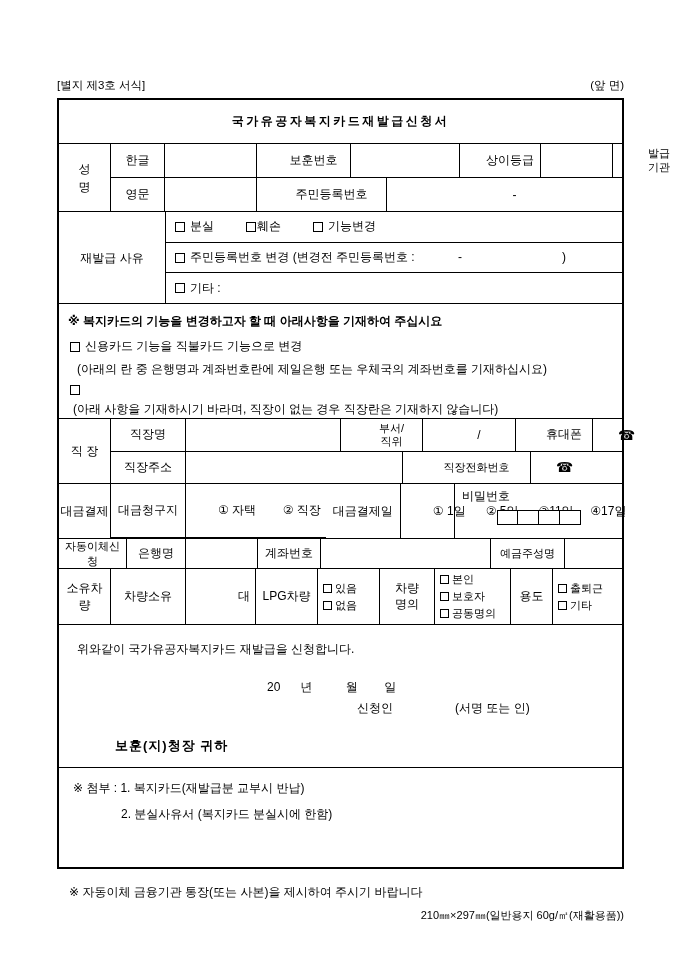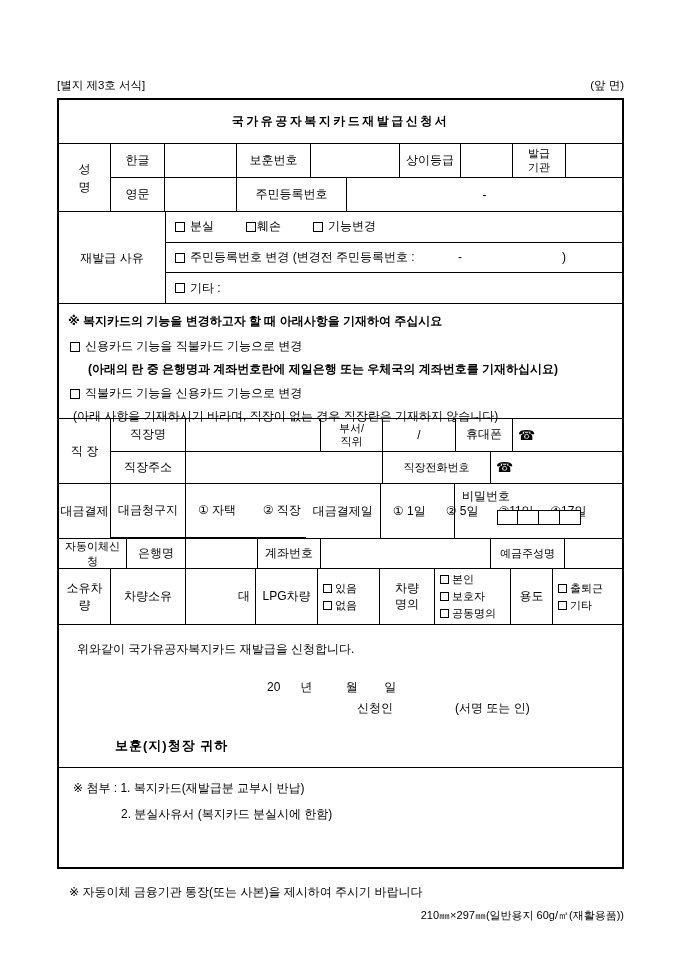--- a/index.html
+++ b/index.html
@@ -10,21 +10,21 @@
     font-size:12px; color:#000; overflow:hidden;
   }
   .page { width:680px; height:962px; padding:78px 56px 0 57px; background:#fff; }
   .tophead { display:flex; justify-content:space-between; font-size:11.5px; margin-bottom:5px; }
   .form { border:2px solid #000; width:567px; }
   .band { display:flex; border-bottom:1px solid #000; }
   .band:last-child { border-bottom:none; }
   .bl { border-right:1px solid #000; display:flex; align-items:center; justify-content:center;
         text-align:center; flex:none; white-space:pre-line; line-height:1.5; }
   .br { flex:1; display:flex; flex-direction:column; min-width:0; }
-  .row { display:flex; border-bottom:1px solid #000; flex:1; min-height:0; }
+  .row { display:flex; border-bottom:1px solid #000; flex:1; min-height:0;gap:20px; }
   .row:last-child { border-bottom:none; }
   .c { border-right:1px solid #000; display:flex; align-items:center; padding:1px 5px; flex:none; min-width:0; }
   .c:last-child { border-right:none; }
   .ctr { justify-content:center; text-align:center; padding:1px 2px; }
   .pre { white-space:pre; }
   .preline { white-space:pre-line; }
   .f1 { flex:1; }
   .col { flex-direction:column; align-items:flex-start; justify-content:center; gap:2px; }
   .cb { width:10px; height:10px; border:1px solid #000; flex:none; display:inline-block; background:#fff; }
   .opt { display:flex; align-items:center; gap:5px;text-align:right; }
@@ -111,24 +111,23 @@
         </div>
       </div>
     </div>
 
     <div class="band" style="height:115px; display:block; padding:9px 9px 0;">
       <div style="font-weight:bold;">※ 복지카드의 기능을 변경하고자 할 때 아래사항을 기재하여 주십시요</div>
       <div class="opt" style="margin:8px 0 0 2px;">
           <span class="cb"></span>
           <span>신용카드 기능을 직불카드 기능으로 변경</span>
         </div>
-      <div style="margin:6px 0 0 20px;font-weight:bold;">(아래의 란 중 은행명과 계좌번호란에 제일은행 또는 우체국의 계좌번호를 기재하십시요)</div>
+      <div style="margin:6px 0 0 9px;">(아래의 란 중 은행명과 계좌번호란에 제일은행 또는 우체국의 계좌번호를 기재하십시요)</div>
       <div class="opt" style="margin:7px 0 0 2px;">
           <span class="cb"></span>
-          <span>직불카드 기능을 신용카드 기능으로 변경</span>
         </div>
       <div style="margin:6px 0 0 5px;">(아래 사항을 기재하시기 바라며, 직장이 없는 경우 직장란은 기재하지 않습니다)</div>
     </div>
 
     <div class="band" style="height:65px">
       <div class="bl" style="width:52px">직 장</div>
       <div class="br">
         <div class="row">
           <div class="c ctr" style="width:75px">직장명</div>
           <div class="c" style="width:135px"></div>

